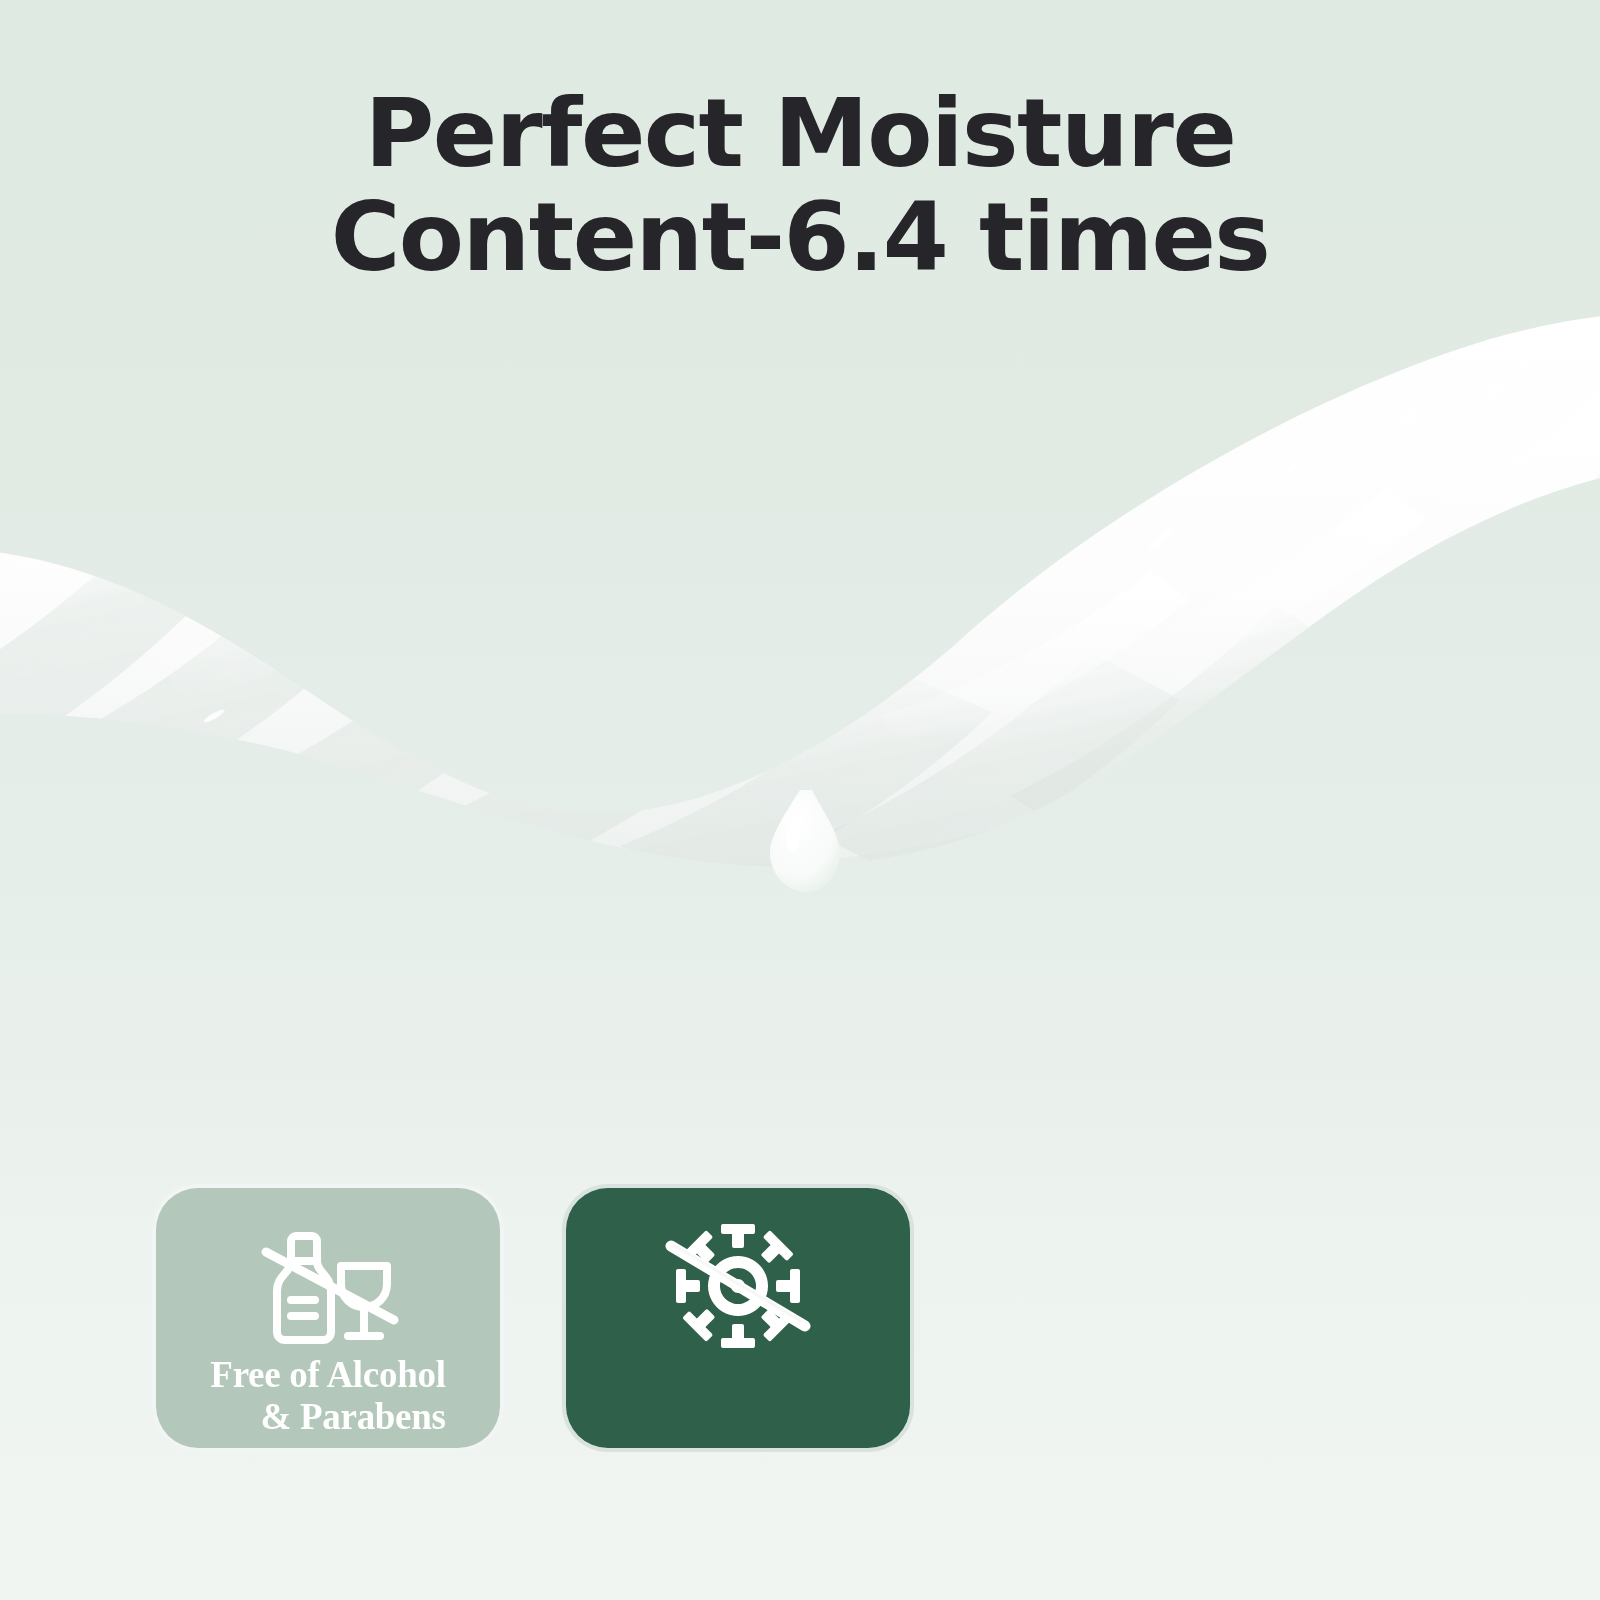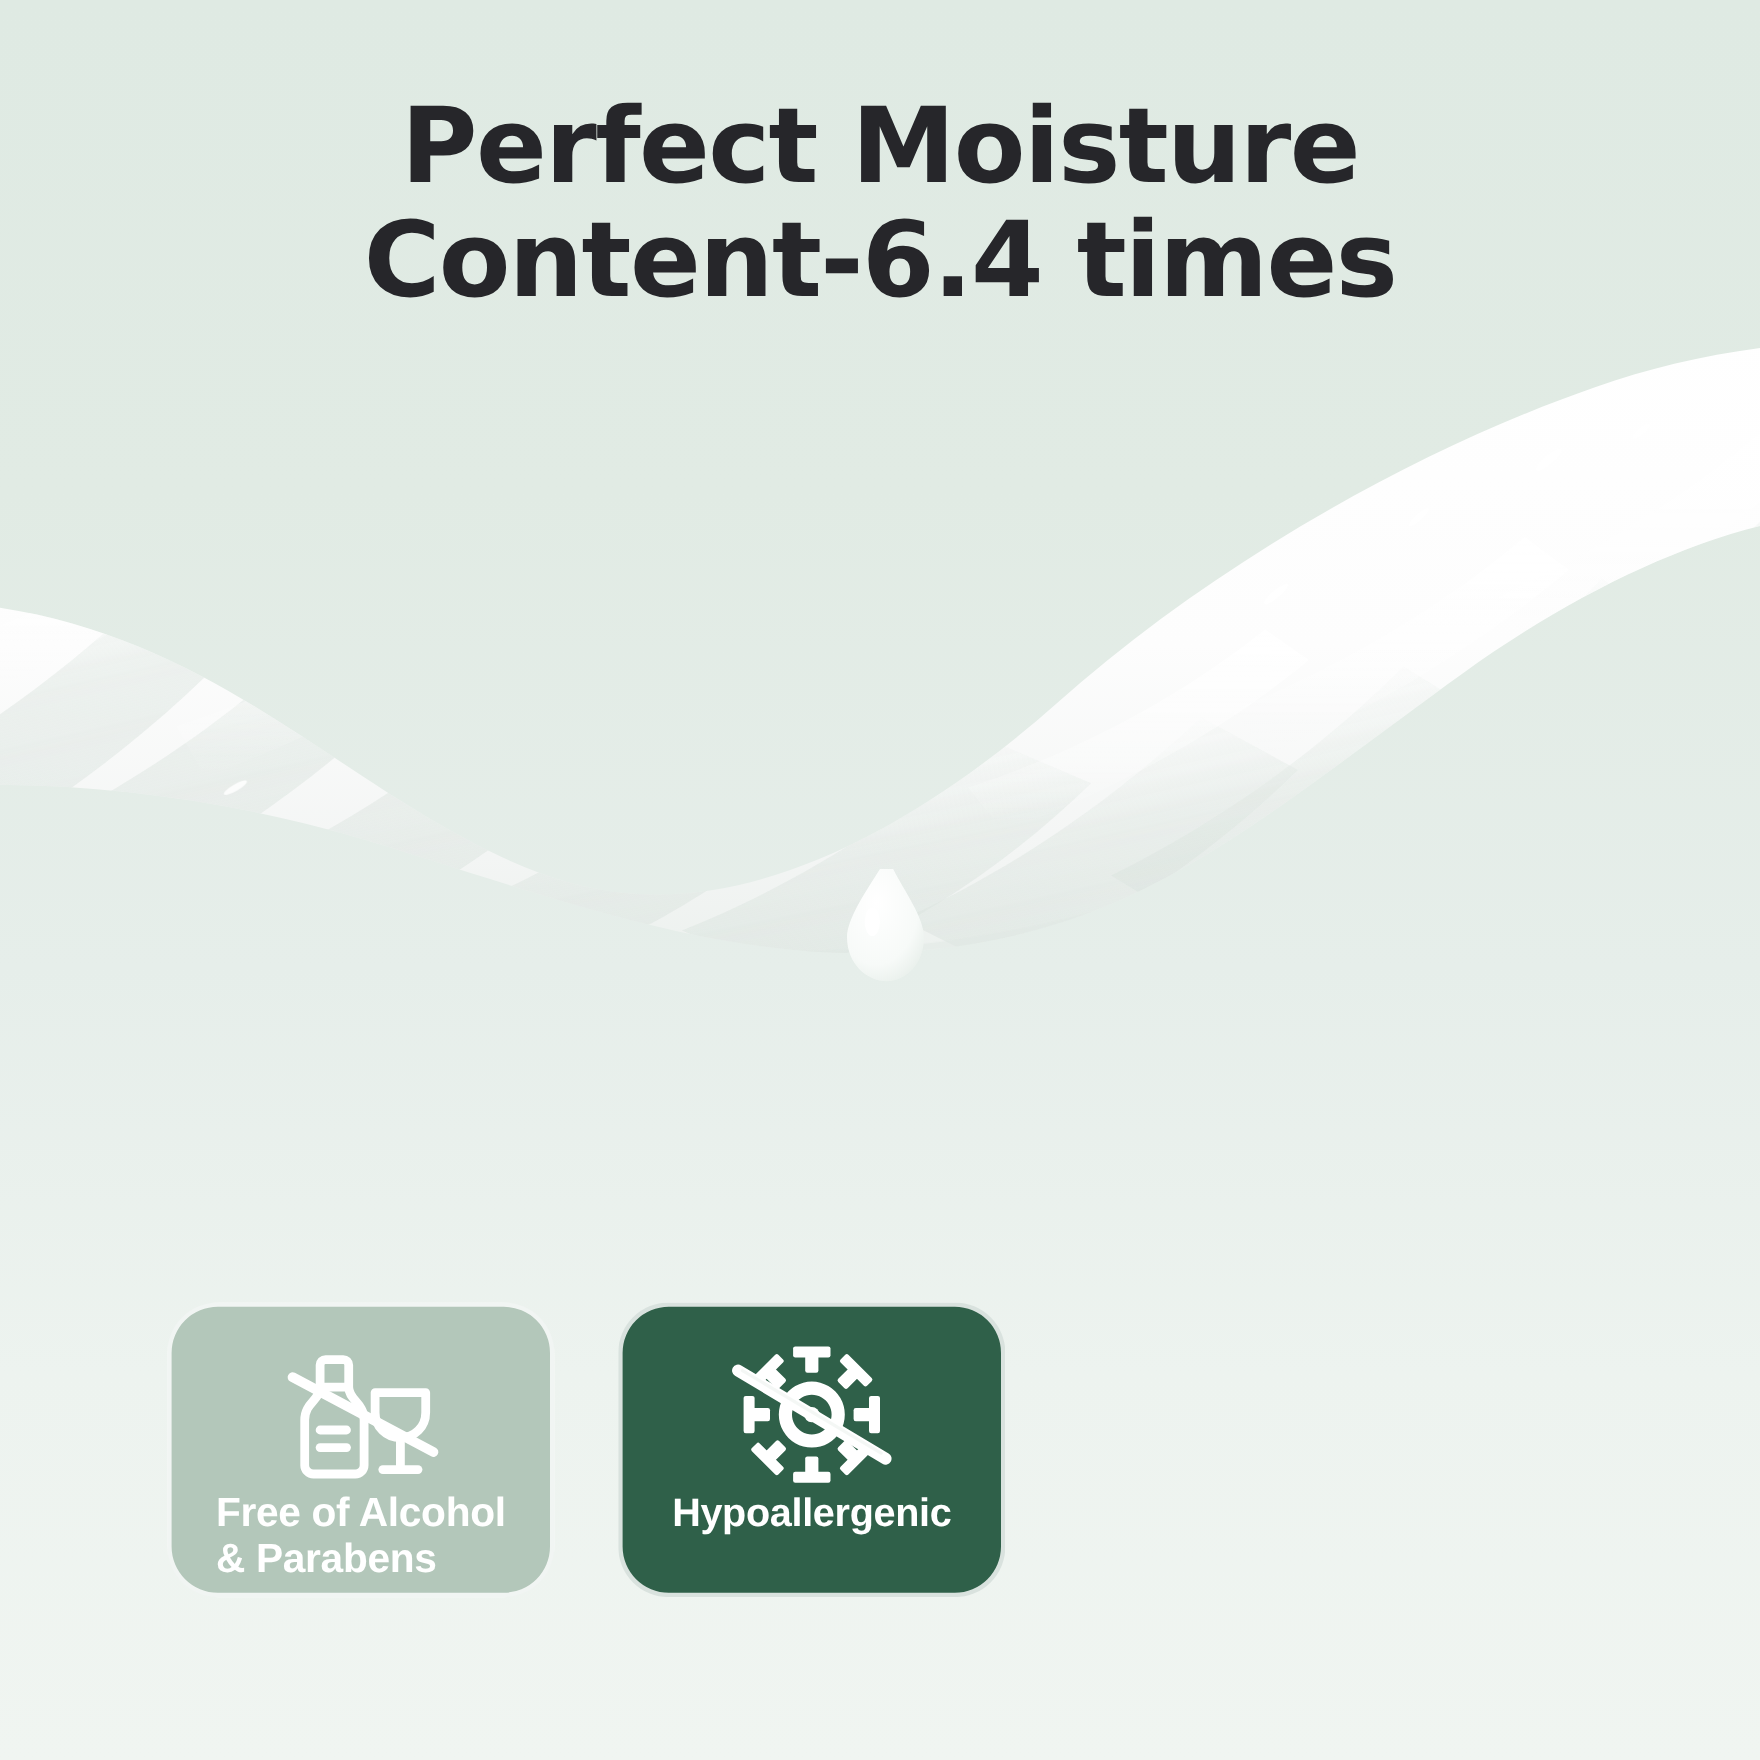--- a/index.html
+++ b/index.html
@@ -91,23 +91,23 @@
     justify-content: center;
     margin-bottom: 4px;
   }
   .badge-icon svg { display: block; overflow: visible; }
 
   .badge-label {
     color: #ffffff;
     font-size: 37px;
     font-weight: 700;
     line-height: 1.14;
-    text-align: left;
+    text-align: right;
     letter-spacing: -0.3px;
-    font-family: Liberation Sans, sans-serif;
+    font-family: Liberation Serif, serif;
     white-space: pre-line;
     padding: 0 10px;
     -webkit-font-smoothing: antialiased;
   }
   .badge.accent .badge-label { font-size: 36px; }
 </style>
 </head>
 <body>
 
 <div id="poster">
@@ -279,18 +279,17 @@
             <g transform="rotate(315 75 62)">
               <rect x="69" y="4" width="12" height="20" rx="2"></rect>
               <rect x="58" y="0" width="34" height="10" rx="2"></rect>
             </g>
           </g>
 
           <path d="M 8,22 L 142,102" stroke="#ffffff" stroke-width="11" stroke-linecap="round"></path>
           <path d="M 12,22 L 138,97" stroke="#eef3f0" stroke-width="3" stroke-linecap="round" opacity="0.6"></path>
         </svg>
       </div>
-      <div class="badge-label">Hypoallergenic</div>
     </div>
 
 
   </div>
 </div>
 
 </body></html>

